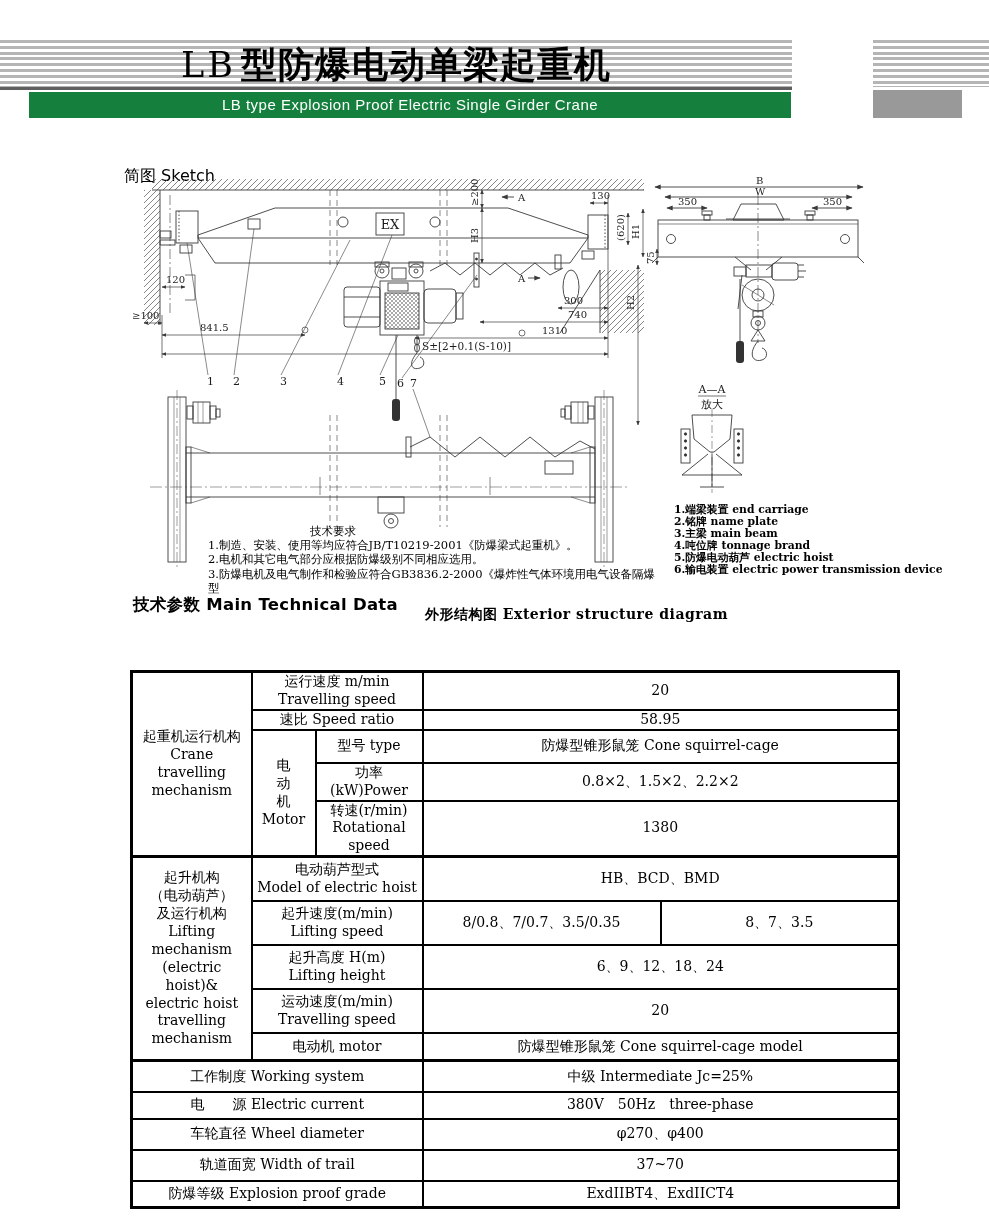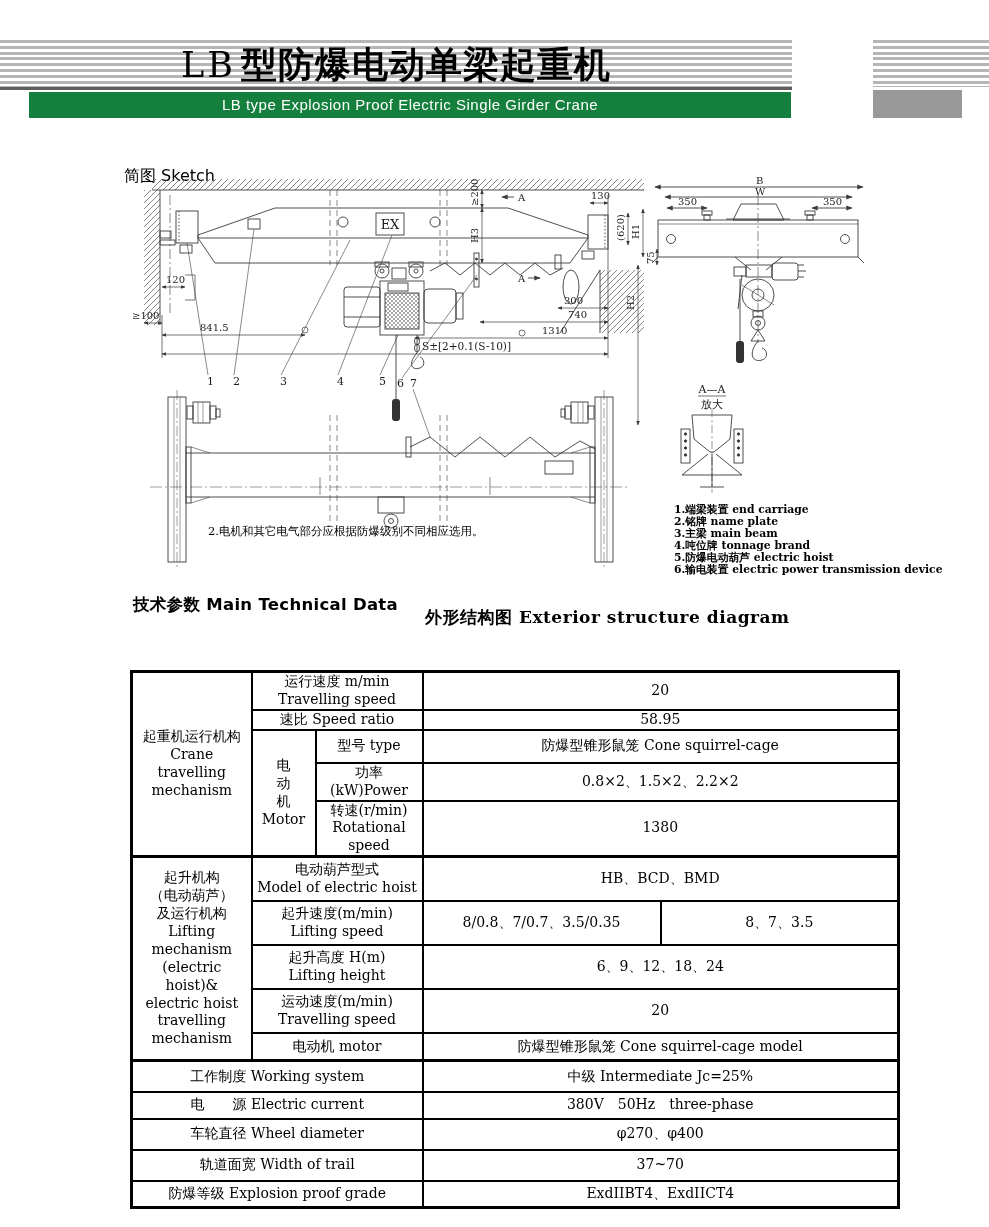--- a/index.html
+++ b/index.html
@@ -21,21 +21,21 @@
   #right-block{left:873px;top:90px;width:89px;height:28px;background:#999;}
   
   #sketch-label{left:124px;top:143px;font-family:"DejaVu Sans","Liberation Sans",sans-serif;
      font-size:16px;font-weight:500;margin-top:23px;}
   #table-title{left:133px;top:594px;font-family:"DejaVu Sans","Liberation Sans",sans-serif;
      font-size:16.5px;font-weight:600;letter-spacing:.3px;}
   
   #tech-notes{left:208px;top:524px;width:452px;font-size:11.5px;line-height:14.2px;}
   #tech-notes .tn-title{padding-left:102px;}
   #legend{left:642px;top:504px;font-size:10.8px;line-height:11.9px;font-weight:700;margin-left:32px;}
-  #diagram-caption{left:425px;top:606px;font-size:17px;font-weight:700;letter-spacing:.5px;}
+  #diagram-caption{left:425px;top:606px;font-size:14px;font-weight:700;letter-spacing:.5px;}
   
   #spec-table{position:absolute;left:130px;top:670px;border-collapse:collapse;
      table-layout:fixed;width:767px;}
   #spec-table td{border:2px solid #000;text-align:center;vertical-align:middle;
      font-size:14px;line-height:1.28;padding:0 2px;white-space:pre-line;overflow:hidden;}
   #spec-table{border:3px solid #000;}
   #spec-table tr.sec td{border-top:3px solid #000;}
   .h38{height:38px}.h29{height:14px}.h33{height:33px}.h27{height:27px}.h43{height:28px}
   .h44{height:44px}.h31{height:31px}.h30{height:27px}
   
@@ -304,21 +304,24 @@
     <circle cx="608.5" cy="273" r="1.2" fill="#333"></circle>
       <circle cx="608.5" cy="280" r="1.2" fill="#333"></circle>
     <path d="M578 279 L552 300 L612 300 L586 279"></path>
     <line x1="582" y1="279" x2="582" y2="312"></line>
     <line x1="570" y1="312" x2="594" y2="312"></line>
     <line x1="582" y1="234" x2="582" y2="318" stroke-dasharray="8 3 2 3" stroke-width="0.5"></line>
   </g>
 </svg>
 
 <div class="abs" id="tech-notes">
+  <div class="tn-title">技术要求</div>
+  <div>1.制造、安装、使用等均应符合JB/T10219-2001《防爆梁式起重机》。</div>
   <div>2.电机和其它电气部分应根据防爆级别不同相应选用。</div>
+  <div>3.防爆电机及电气制作和检验应符合GB3836.2-2000《爆炸性气体环境用电气设备隔爆型</div>
 </div>
 
 <div class="abs" id="legend">
   <div>1.端梁装置 end carriage</div>
   <div>2.铭牌 name plate</div>
   <div>3.主梁 main beam</div>
   <div>4.吨位牌 tonnage brand</div>
   <div>5.防爆电动葫芦 electric hoist</div>
   <div>6.输电装置 electric power transmission device</div>
 </div>

